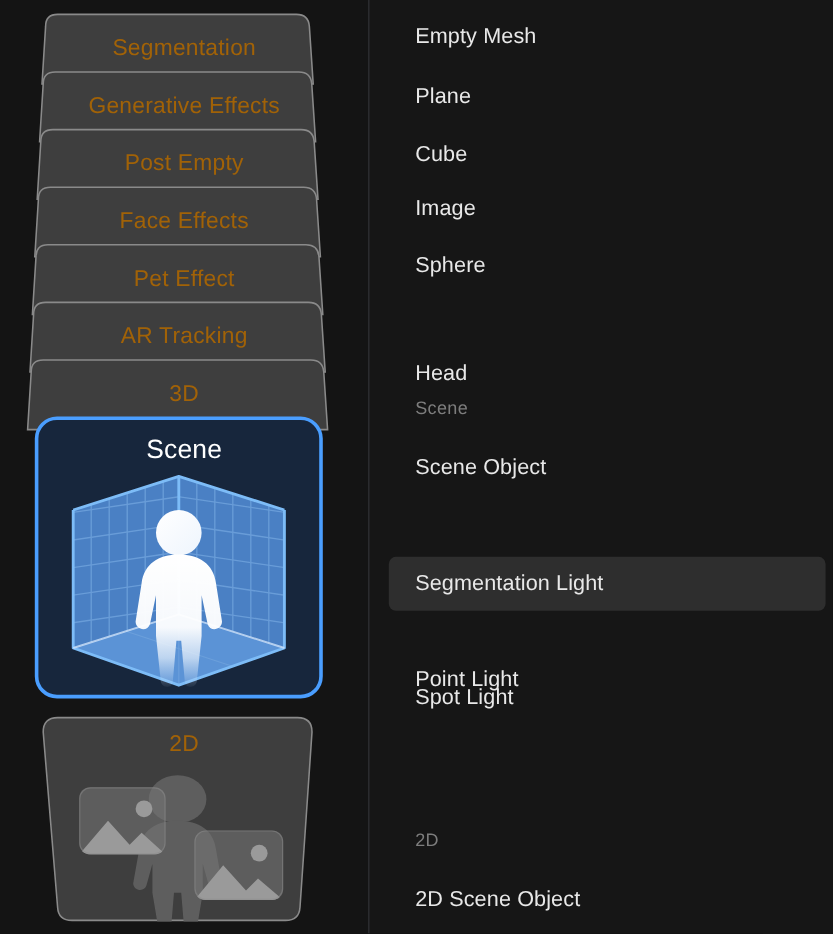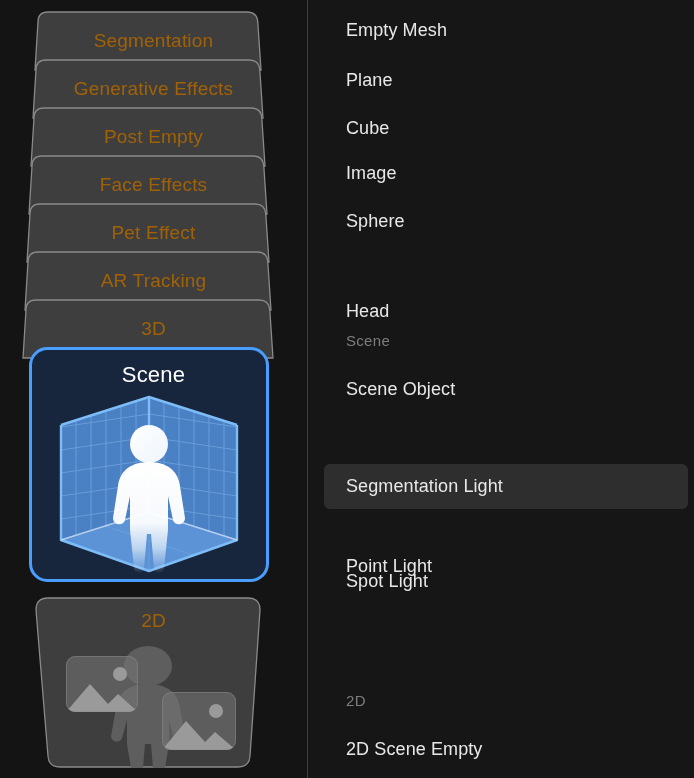--- a/index.html
+++ b/index.html
@@ -361,16 +361,16 @@
   </div>
 
   <div class="menu-row" style="top:563px; height:36px;">
     <span class="txt">Spot Light</span>
   </div>
 
 
   <div class="section-head" style="top:692px;">2D</div>
 
   <div class="menu-row" style="top:731px; height:36px;">
-    <span class="txt">2D Scene Empty</span>
+    <span class="txt">2D Scene Object</span>
   </div>
 
 </div>
 
 </body></html>

